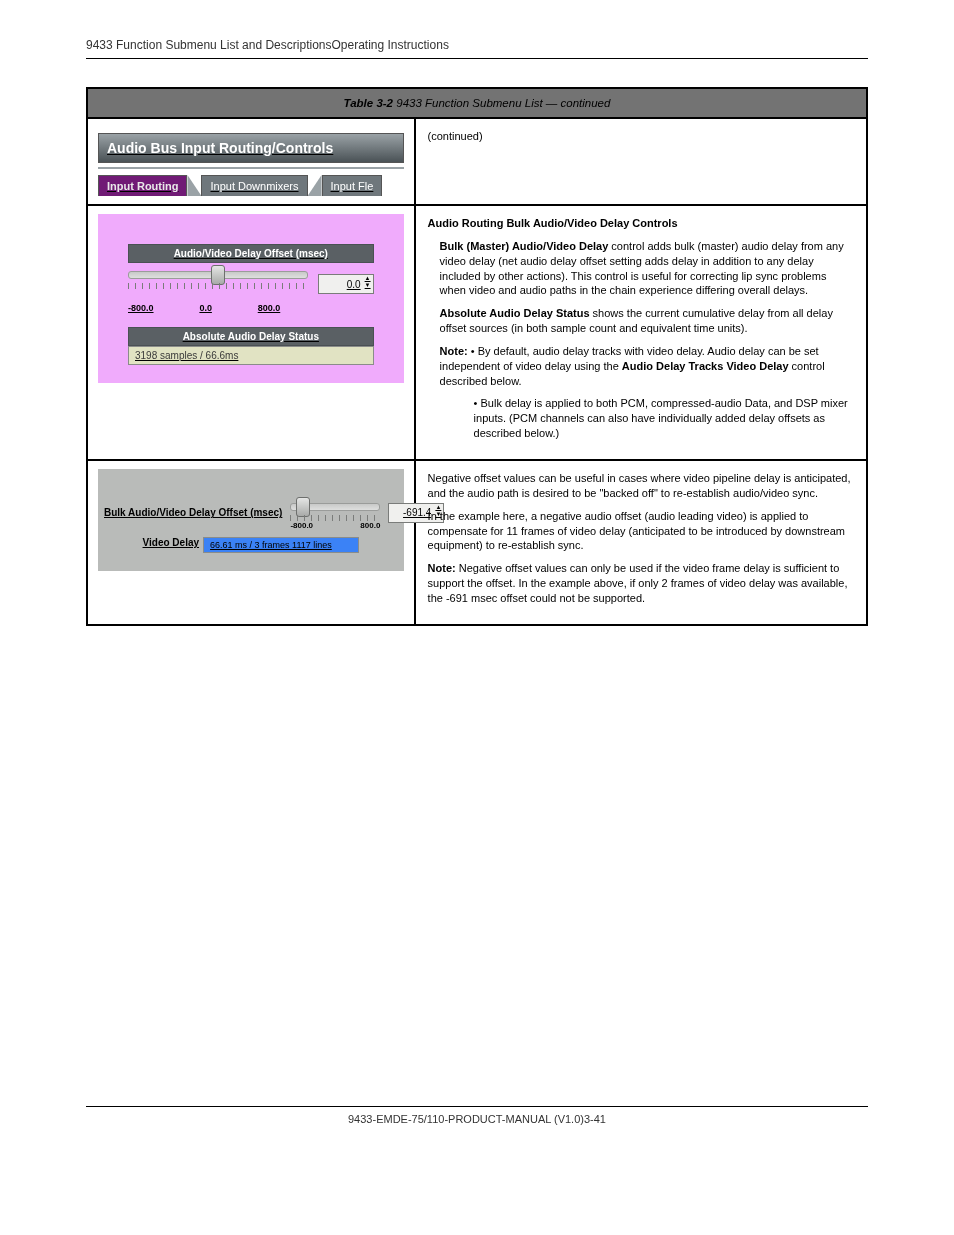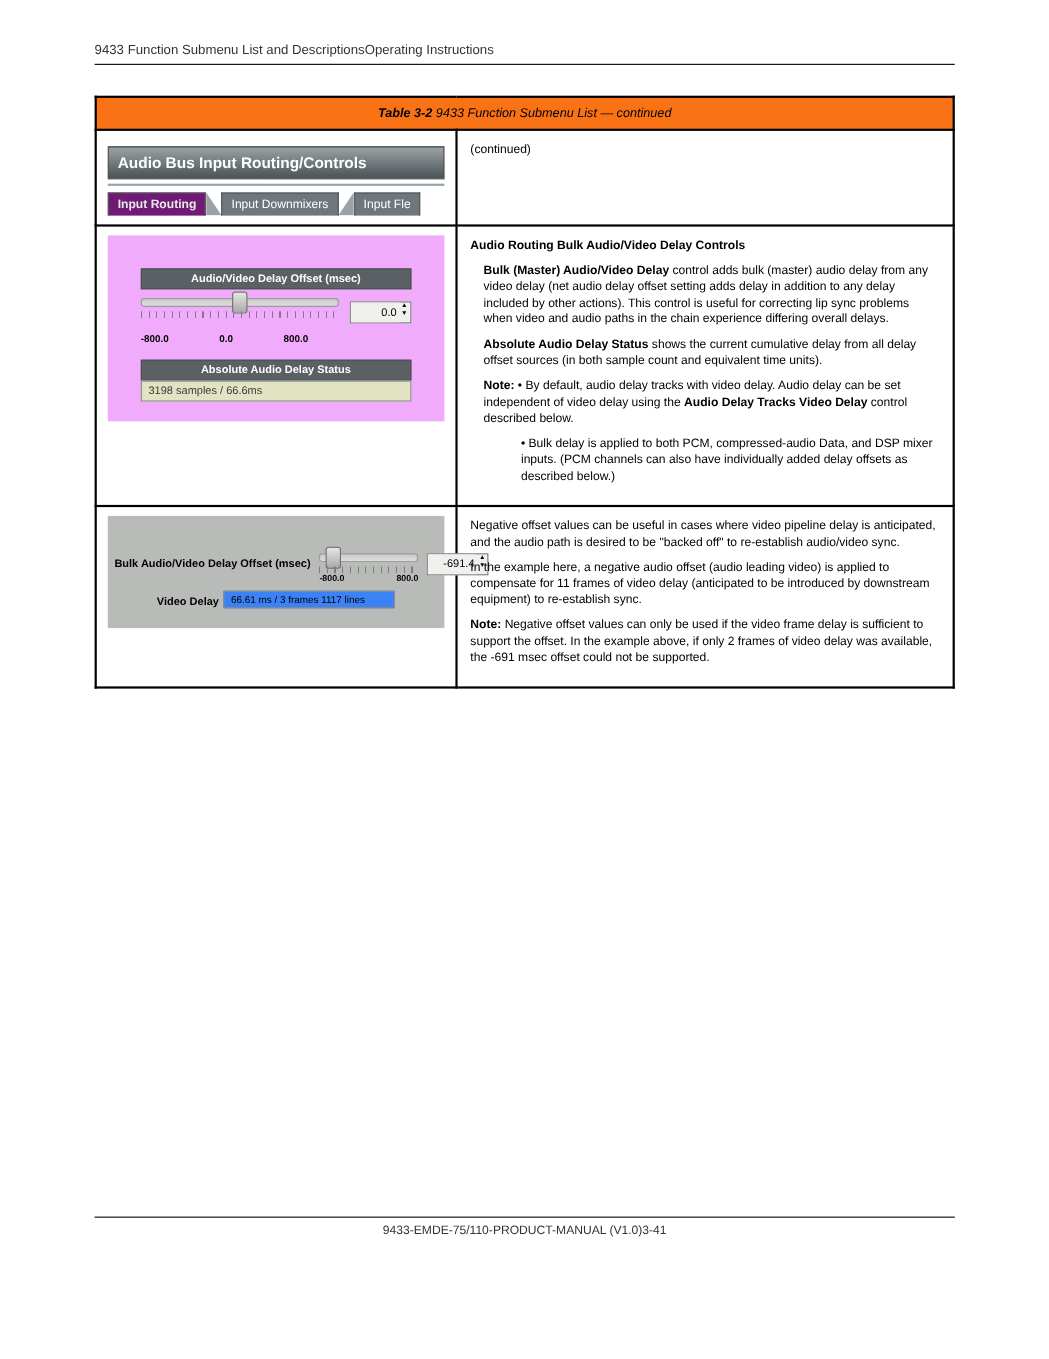--- a/index.html
+++ b/index.html
@@ -24,29 +24,30 @@
   }
   .main-table {
     border-collapse: collapse;
     width: 100%;
   }
   .main-table td {
     border: 2px solid #000;
     vertical-align: top;
   }
   .cell-header {
-    background: #f97316;
+    background: #737373;
     text-align: center;
     font-size: 11.5px;
     padding: 8px 6px;
     font-style: italic;
   }
   .cell-left {
     width: 42%;
     padding: 0;
+    text-decoration: underline;
   }
   .cell-right {
     width: 58%;
     padding: 10px 12px;
     font-size: 11px;
     line-height: 1.35;
   }
   .panel-img {
     background: #fff;
     padding: 8px 6px;
@@ -216,21 +217,21 @@
     flex: 0 0 auto;
     text-align: center;
   }
   .row2 .slider-track {
     width: 90px;
     flex: 0 0 90px;
     height: 28px;
   }
   .row3 {
     display: flex;
-    align-items: flex-end;
+    align-items: flex-start;
     gap: 4px;
     font-size: 10px;
     font-weight: bold;
     margin-top: 10px;
     justify-content: center;
   }
   .row3 .readout {
     background: #3b82f6;
     border: 1px solid #8a8c8a;
     padding: 2px 6px;

